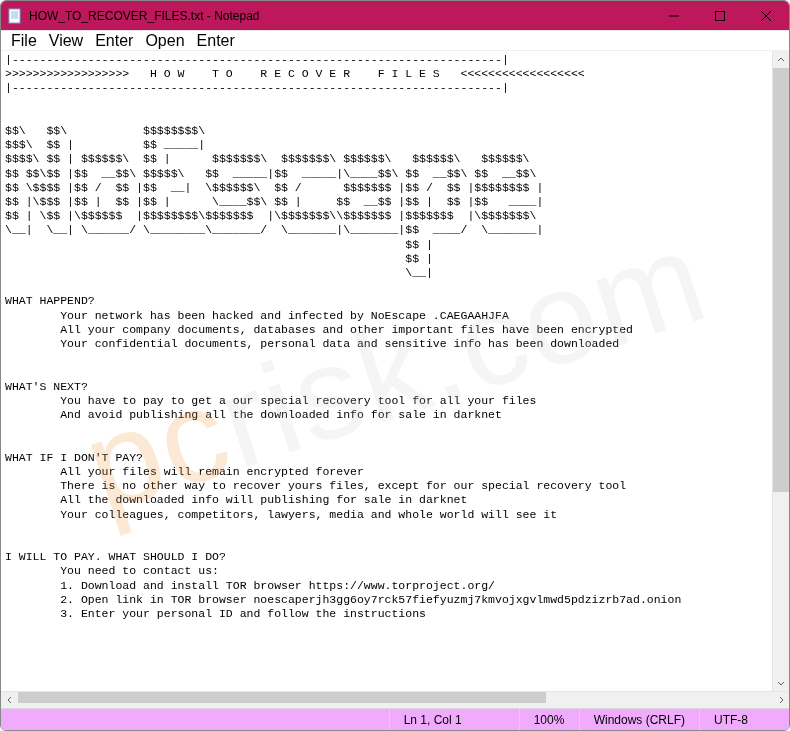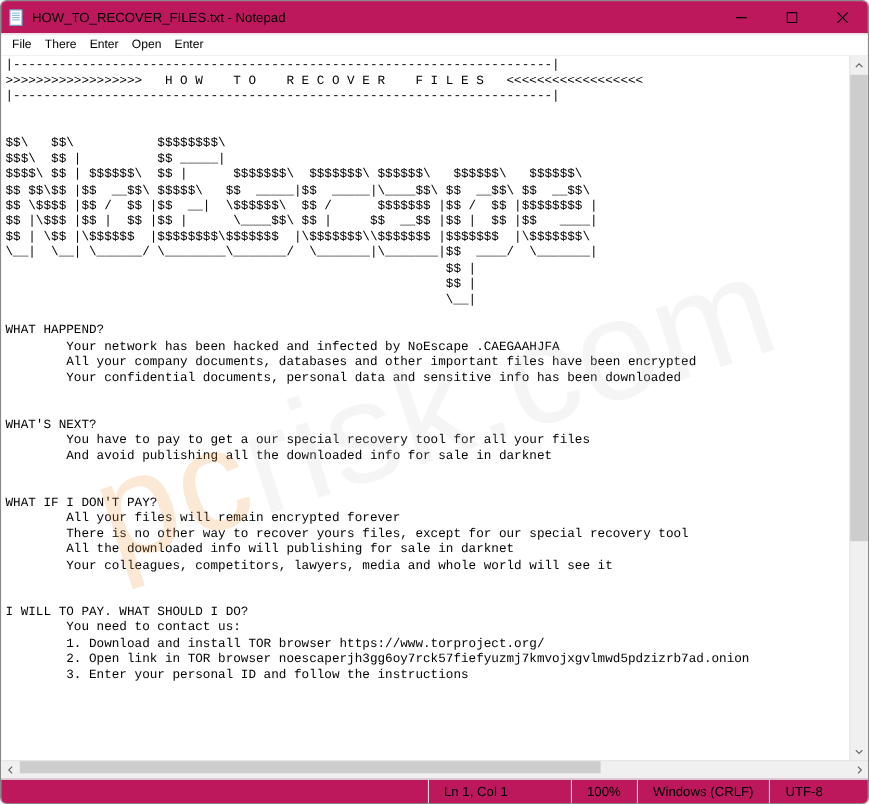--- a/index.html
+++ b/index.html
@@ -45,21 +45,21 @@
       justify-content: center;
       font-family: "Segoe UI Symbol", sans-serif;
       font-size: 10px;
       color: #000;
       cursor: pointer;
     }
     .menubar {
       display: flex;
       height: 20px;
       padding: 0 4px;
-      font-size: 11px;
+      font-size: 16px;
       border-bottom: 1px solid #f0f0f0;
       align-items: center;
     }
     .menu-item {
       padding: 1px 6px;
       cursor: pointer;
     }
     .content-wrap {
       position: relative;
       width: 100%;
@@ -109,21 +109,21 @@
       bottom: 22px;
     }
     .hscroll .scroll-btn { width: 17px; height: 100%; }
     .hscroll .scroll-track { flex: 1; position: relative; }
     .hscroll .scroll-thumb { position: absolute; top:0; bottom:0; left:0; width:70%; background:#cdcdcd; }
     .content-wrap { height: calc(100% - 30px - 20px - 17px - 22px); }
     .statusbar {
       position: absolute;
       left: 0; right: 0; bottom: 0;
       height: 22px;
-      background: #be185d;
+      background: #f0abfc;
       border-top: 1px solid #d8d8d8;
       display: flex;
       align-items: center;
       font-size: 12px;
       color: #000;
     }
     .status-cell {
       padding: 0 14px;
       border-left: 1px solid #d8d8d8;
       height: 100%;
@@ -174,21 +174,21 @@
       <svg width="10" height="10">
           <line x1="0" y1="0" x2="10" y2="10" stroke="#000" stroke-width="1"></line>
           <line x1="10" y1="0" x2="0" y2="10" stroke="#000" stroke-width="1"></line>
         </svg>
     </div>
   </div>
 </div>
 
 <div class="menubar">
   <span class="menu-item">File</span>
-  <span class="menu-item">There</span>
+  <span class="menu-item">View</span>
   <span class="menu-item">Enter</span>
   <span class="menu-item">Open</span>
   <span class="menu-item">Enter</span>
 </div>
 
 <div class="content-wrap">
   <div class="content" id="doc-content">|-----------------------------------------------------------------------|
 &gt;&gt;&gt;&gt;&gt;&gt;&gt;&gt;&gt;&gt;&gt;&gt;&gt;&gt;&gt;&gt;&gt;&gt;   H O W    T O    R E C O V E R    F I L E S   &lt;&lt;&lt;&lt;&lt;&lt;&lt;&lt;&lt;&lt;&lt;&lt;&lt;&lt;&lt;&lt;&lt;&lt;
 |-----------------------------------------------------------------------|
 

